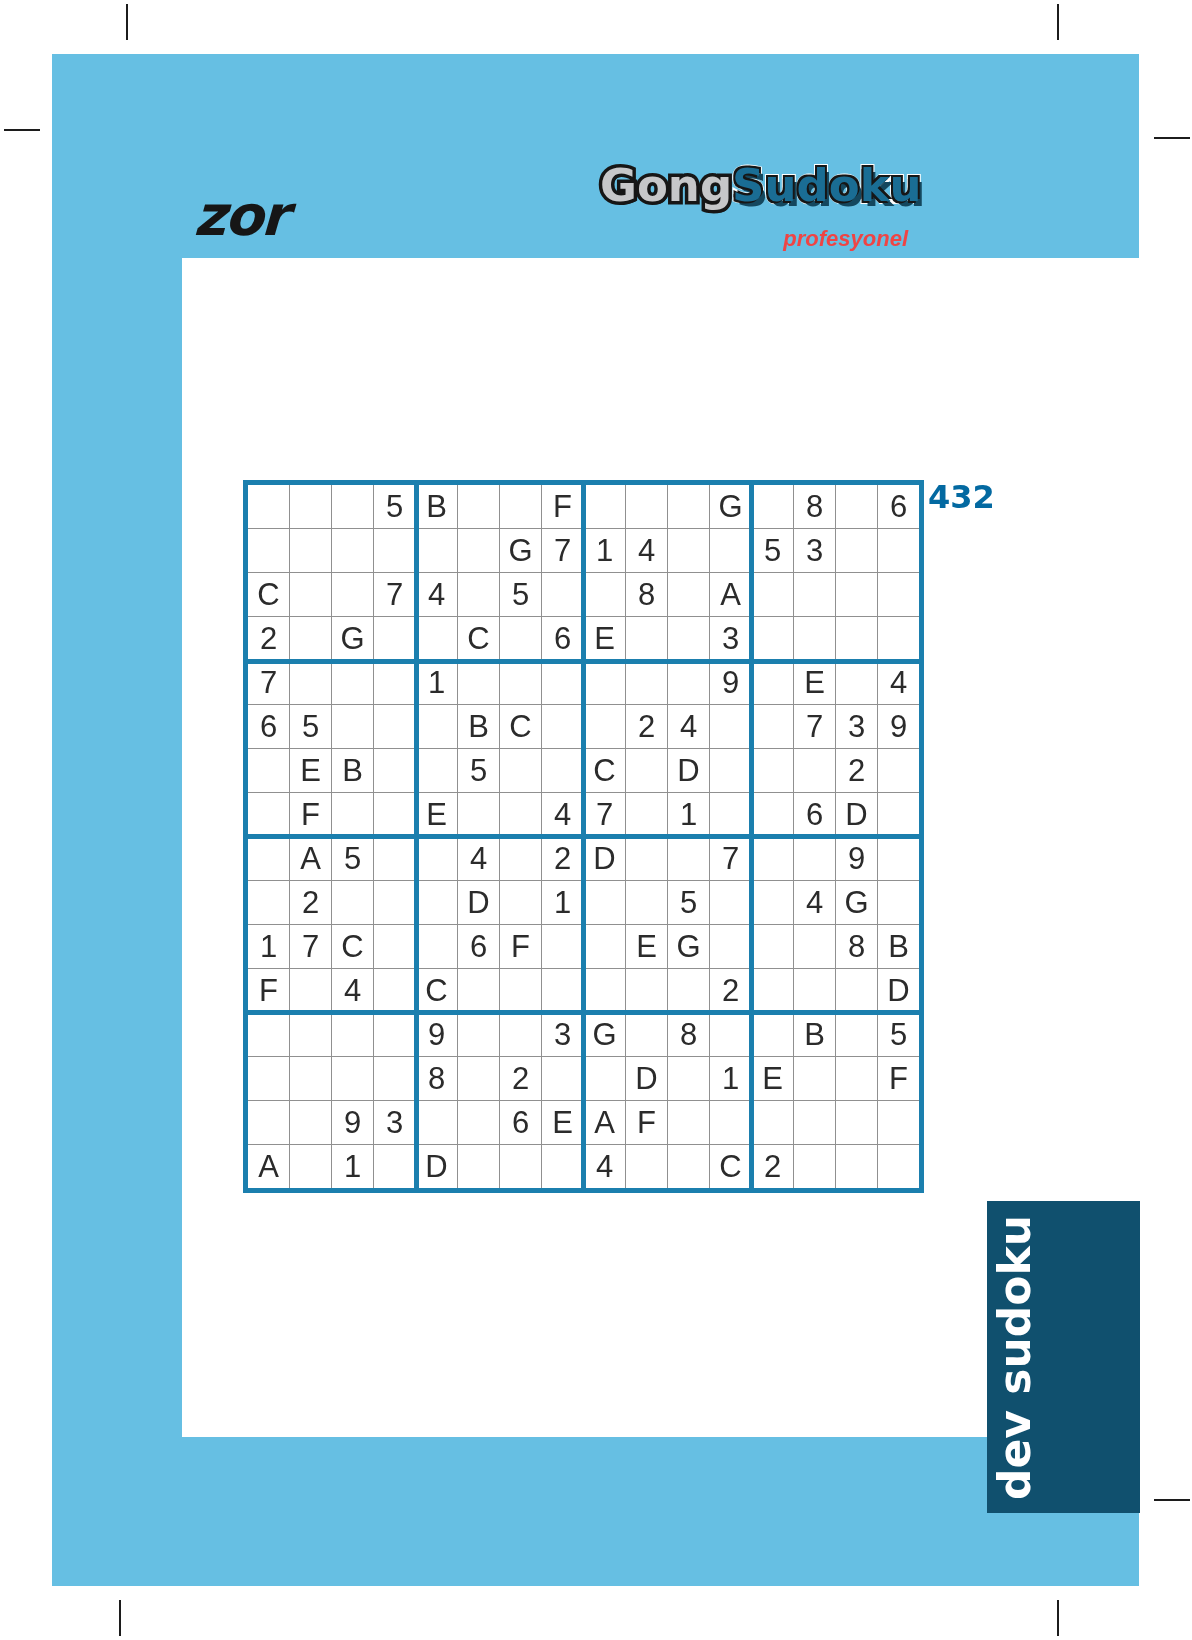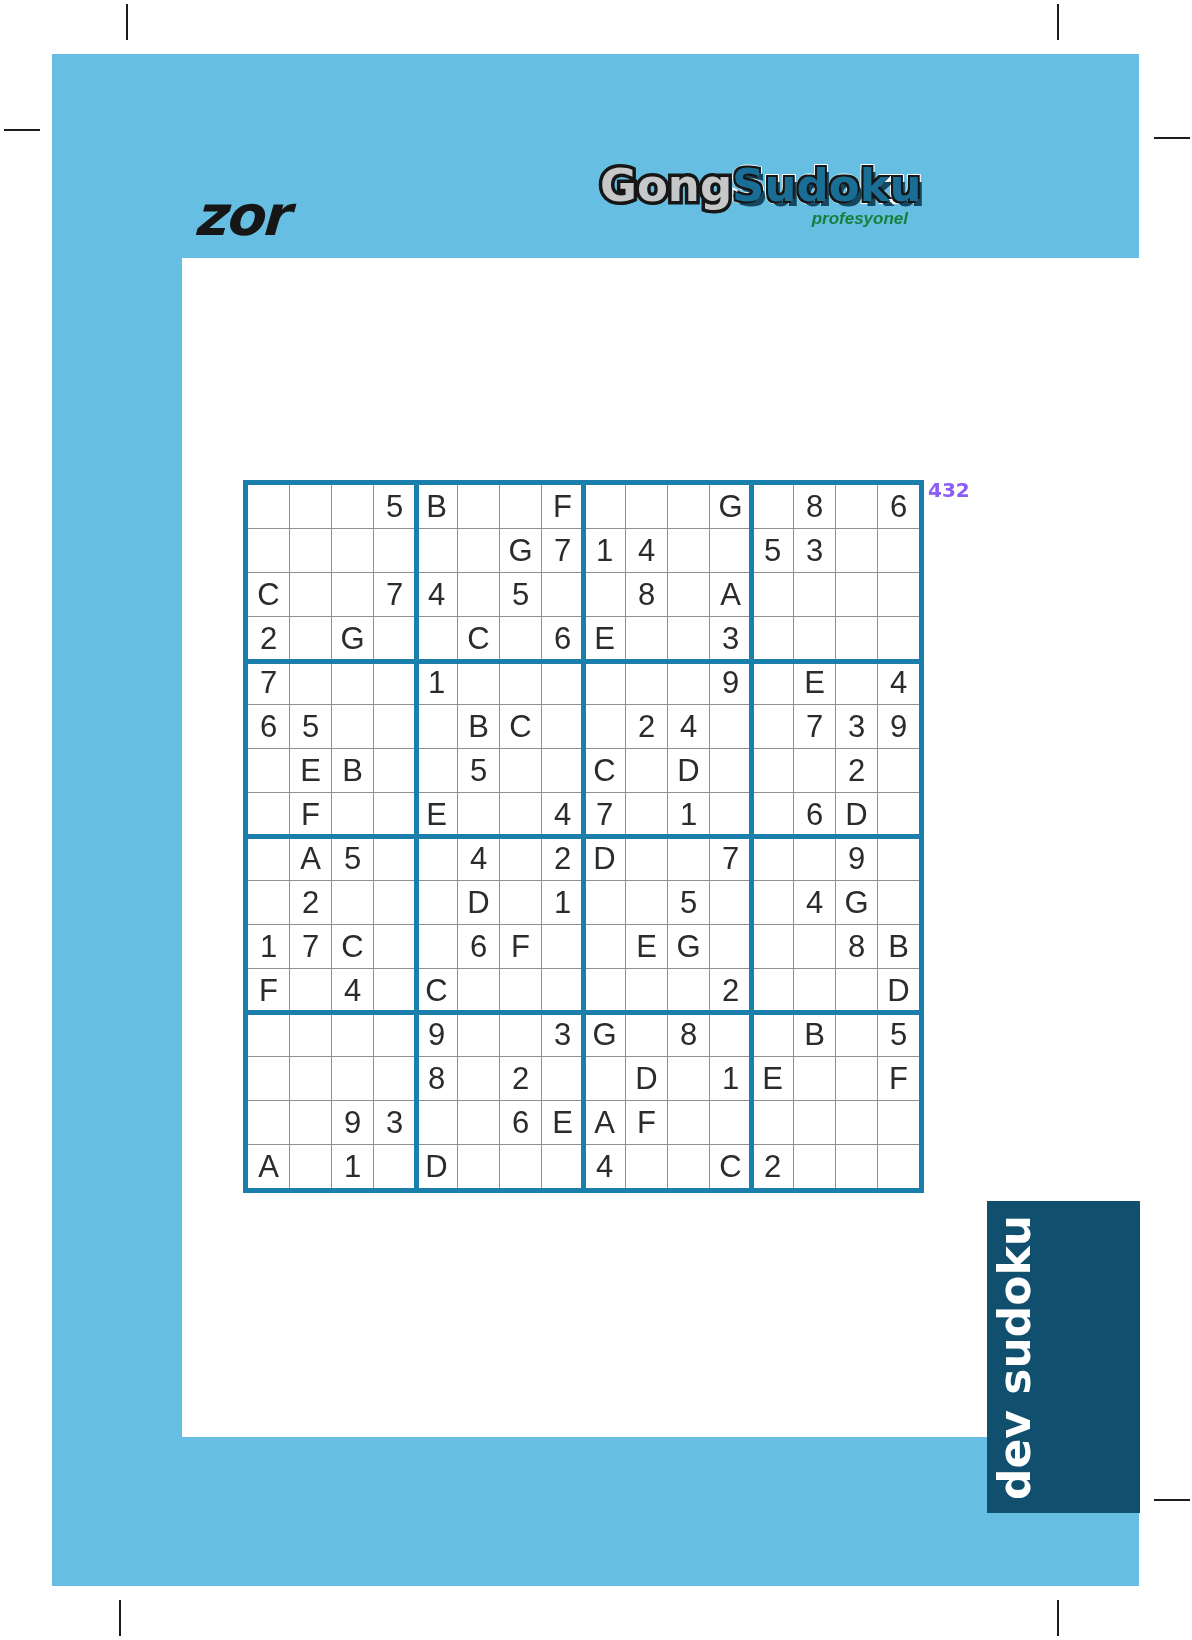--- a/index.html
+++ b/index.html
@@ -27,22 +27,22 @@
     color:var(--logo-gray,#c6c7c9);
     -webkit-text-stroke:7px #161616;paint-order:stroke;
     text-shadow:2px 3px 0 #161616;
   }
   .logo-sudoku{
     color:var(--logo-blue,#1a6d94);
     -webkit-text-stroke:6px #ffffff;paint-order:stroke;
     text-shadow:-2px -2px 0 #161616,2px -2px 0 #161616,-2px 2px 0 #161616,4px 5px 0 #14475e;
   }
   .logo-sub{
-    font-size:17px;font-weight:bold;font-style:italic;color:#15803d;
-    margin-top:2px;padding-right:4px;
+    font-size:22px;font-weight:bold;font-style:italic;color:#ef4444;
+    margin-top:20px;padding-right:4px;
   }
   
   .grid{
     position:absolute;left:243px;top:480px;
     width:671px;height:703px;
     border:5px solid var(--grid-line-blue,#1b7fae);
     background:#ffffff;
   }
   .cells{
     display:grid;grid-template-columns:repeat(16,41px);grid-auto-rows:43px;
@@ -54,21 +54,21 @@
     font-size:31px;color:#2b2b2b;
   }
   .block-line{position:absolute;background:var(--grid-line-blue,#1b7fae);}
   .bl-v{top:0;width:5px;height:703px;}
   .bl-h{left:0;height:5px;width:671px;}
   .bl-v1{left:166px;} .bl-v2{left:333px;} .bl-v3{left:501px;}
   .bl-h1{top:174px;}  .bl-h2{top:349px;}  .bl-h3{top:525px;}
   .puzzle-number{
     position:absolute;left:928px;top:478px;
     font-family:"DejaVu Sans", sans-serif;
-    font-size:20px;font-weight:bold;color:#8b5cf6;
+    font-size:32px;font-weight:bold;color:#0369a1;
   }
   
   .page-number{
     position:absolute;left:868px;top:1378px;
     font-family:"DejaVu Sans", sans-serif;
     font-size:102px;font-weight:bold;color:#161616;
     letter-spacing:-3px;line-height:0.9;
   }
   .navy-bar{
     position:absolute;left:987px;top:1201px;width:153px;height:312px;

